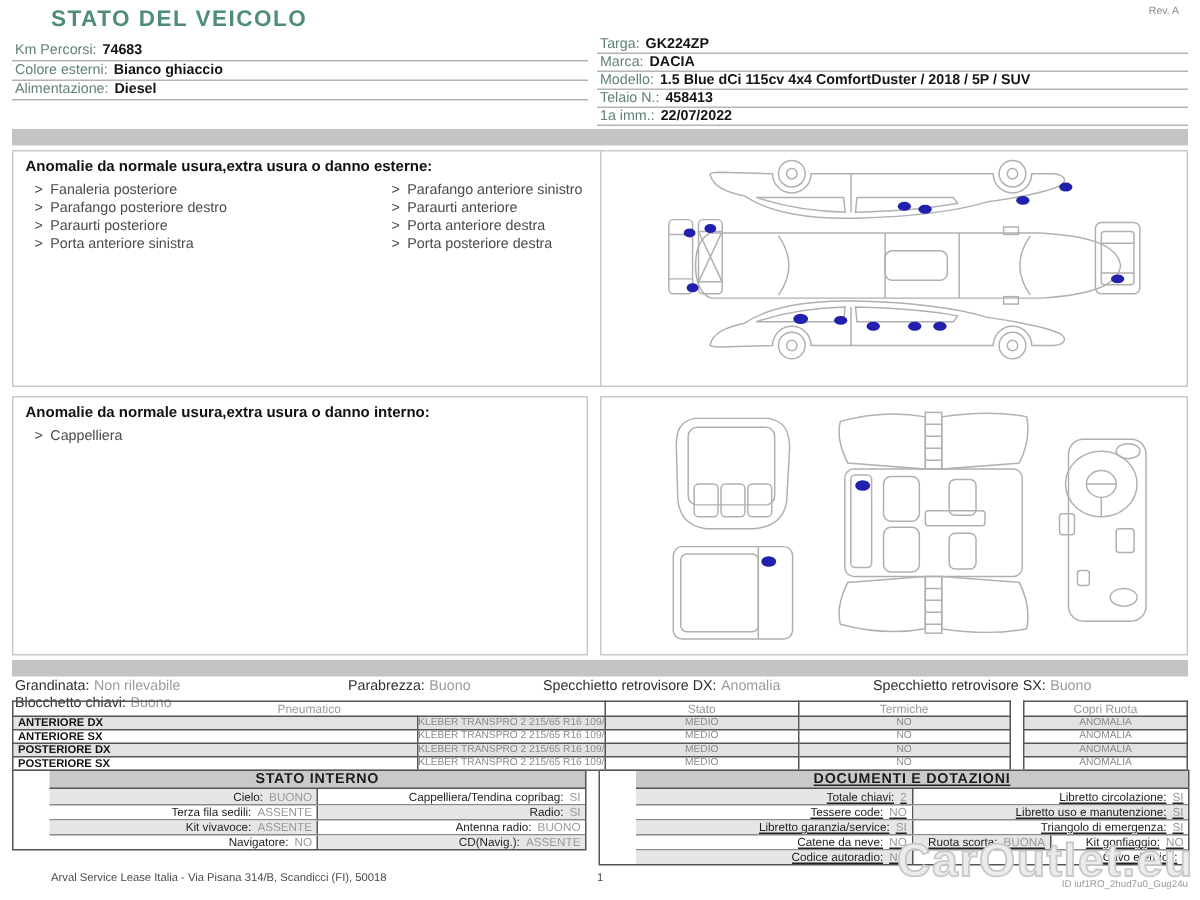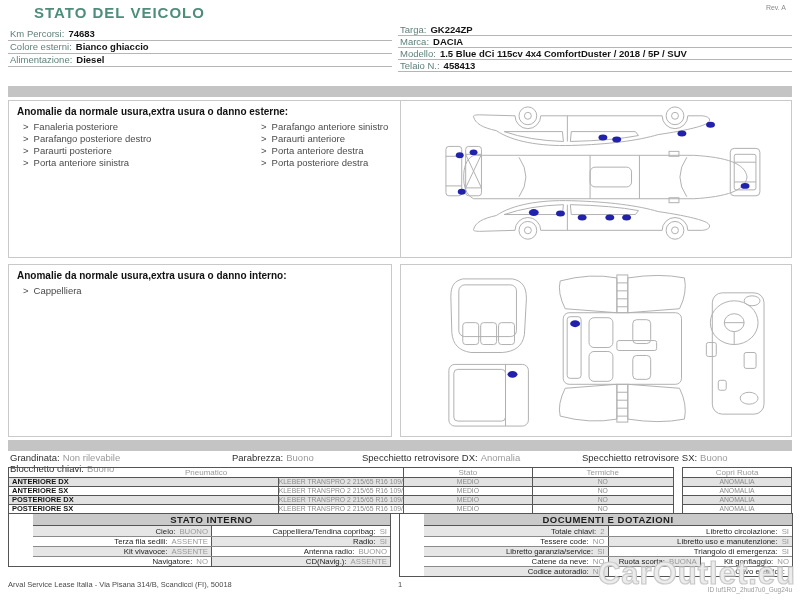--- a/index.html
+++ b/index.html
@@ -56,37 +56,37 @@
               color:#9a9a9a; text-align:center; overflow:hidden; }
   .tyres td { border:1px solid #555; height:8px; line-height:8px; font-size:6.8px;
               color:#8c8c8c; text-align:center; white-space:nowrap; overflow:hidden; }
   .tyres td.pos { font-size:7.5px; font-weight:bold; color:#151515; text-align:left;
                   padding-left:3px; }
   .tyres tr.shaded { background:#e2e2e2; }
 
   
   .pair-table { position:absolute; top:513px; border:1px solid #555; background:#fff;padding-left:24px; }
   #stato-interno { left:8px;  width:383px; }
-  #documenti     { left:399px; width:394px; }
+  #documenti     { left:399px; width:394px;text-decoration:underline; }
   .pt-header { background:#c9c9c9; border-bottom:1px solid #555; text-align:center;
                font-weight:bold; font-size:9.5px; color:#1c1c1c; height:12px;
                line-height:12px; letter-spacing:.5px; }
   .pt-row { display:flex; height:10px; border-top:1px solid #8a8a8a; }
   .pt-row:first-of-type { border-top:none; }
   .pt-cell { flex:1; display:flex; min-width:0; border-left:1px solid #555; }
   .pt-cell:first-child { border-left:none; }
   .pair { flex:1; display:flex; justify-content:flex-end; align-items:center;
           padding:0 3px; min-width:0; }
   .pair + .pair { border-left:1px solid #555; }
   .pair.shaded { background:#e6e6e6; }
   .pair .plbl { font-size:7.8px; color:#1f1f1f; white-space:nowrap; overflow:hidden; }
   .pair .pval { font-size:7.8px; color:#9a9a9a; white-space:nowrap; margin-left:4px; }
 
   
-  .footer-company { position:absolute; left:8px; top:580px; font-size:7.5px; color:#4a4a4a; }
+  .footer-company { position:absolute; left:34px; top:580px; font-size:7.5px; color:#4a4a4a; }
   .footer-page { position:absolute; left:398px; top:580px; font-size:7.5px; color:#4a4a4a; }
   .watermark { position:absolute; right:4px; top:556px; font-size:31px; font-weight:bold;
                color:#ececec; -webkit-text-stroke:1.2px #c9c9c9; letter-spacing:1px; }
   .doc-id { position:absolute; right:8px; top:586px; font-size:6.5px; color:#9a9a9a; }
 
   svg { display:block; }
 </style>
 </head>
 <body>
 
@@ -118,20 +118,24 @@
         <span class="lbl">Marca:</span>
         <span class="val">DACIA</span>
       </div>
       <div class="info-row">
         <span class="lbl">Modello:</span>
         <span class="val">1.5 Blue dCi 115cv 4x4 ComfortDuster / 2018 / 5P / SUV</span>
       </div>
       <div class="info-row">
         <span class="lbl">Telaio N.:</span>
         <span class="val">458413</span>
+      </div>
+      <div class="info-row">
+        <span class="lbl">1a imm.:</span>
+        <span class="val">22/07/2022</span>
       </div>
     </div>
 
   <div class="band" id="band1"></div>
 
   <div class="panel" id="panel-ext-anom">
     <div class="anom-heading">Anomalie da normale usura,extra usura o danno esterne:</div>
     <div class="anom-cols" id="ext-anom-cols">
         <div class="anom-col">
           <div class="anom-item"><span class="marker">&gt;</span><span>Fanaleria posteriore</span></div>

